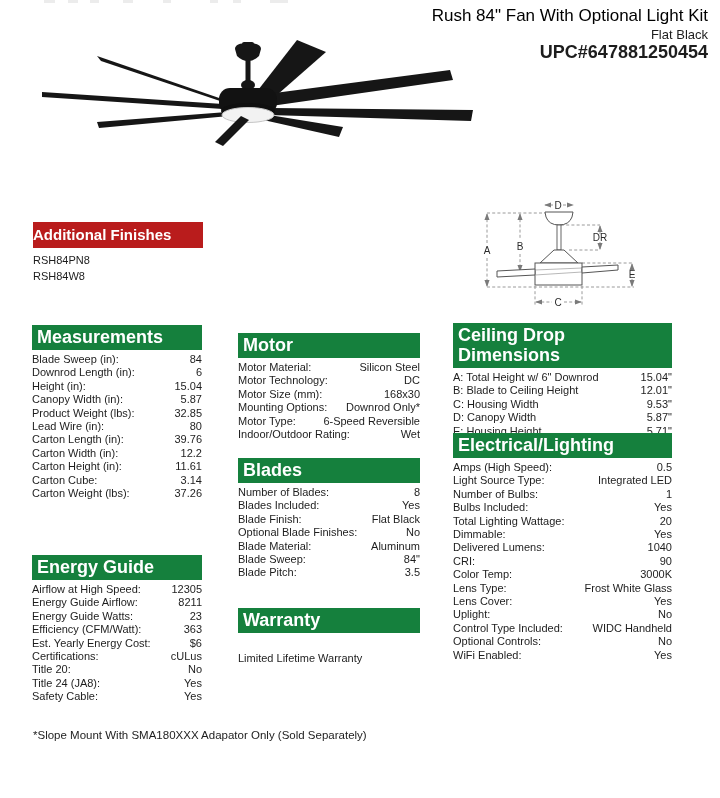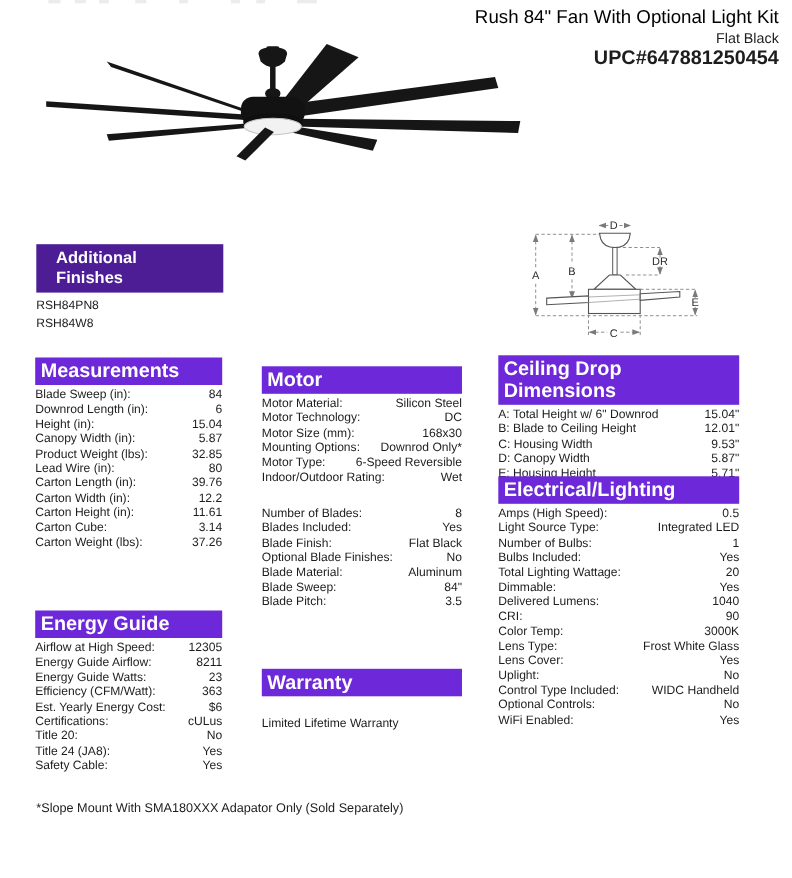--- a/index.html
+++ b/index.html
@@ -10,28 +10,28 @@
   .logo-strip i{position:absolute;top:0;height:3px;background:#ececec;display:block;}
 
   
   .title-block{position:absolute;top:5px;right:12px;text-align:right;}
   .title{font-size:17px;line-height:21px;color:#000;}
   .finish{font-size:13px;line-height:17px;}
   .upc{font-size:18px;font-weight:bold;line-height:19px;}
 
   
   .finishes{position:absolute;left:33px;top:222px;width:170px;}
-  .finishes-header{background:#4c1d95;color:#fff;font-weight:bold;font-size:15px;
-                   line-height:18px;padding:4px 18px;}
+  .finishes-header{background:#b91c1c;color:#fff;font-weight:bold;font-size:15px;
+                   line-height:18px;padding:4px 0;}
   .finishes-list{margin-top:4px;}
   .finish-item{font-size:11px;font-weight:normal;line-height:16px;}
 
   
   .spec{position:absolute;}
-  .spec-header{background:#6d28d9;color:#fff;font-weight:bold;font-size:18px;
+  .spec-header{background:#15803d;color:#fff;font-weight:bold;font-size:18px;
                line-height:20px;padding:2px 5px 3px;}
   .spec-rows{margin-top:3px;}
   .spec-row{display:flex;justify-content:space-between;font-size:11px;
             line-height:13.4px;white-space:nowrap;}
   .spec-row .val{text-align:right;}
   .warranty-text{font-size:11px;line-height:14px;margin-top:18px;}
 
   .footnote{position:absolute;left:33px;top:729px;font-size:11.5px;}
 
   .fan-image{position:absolute;left:25px;top:30px;width:470px;height:150px;}
@@ -255,20 +255,21 @@
           <span class="val">6-Speed Reversible</span>
         </div>
         <div class="spec-row">
           <span class="lbl">Indoor/Outdoor Rating:</span>
           <span class="val">Wet</span>
         </div>
       </div>
   </section>
 
   <section class="spec" style="left:238px;top:458px;width:182px;">
+    <div class="spec-header">Blades</div>
     <div class="spec-rows">
         <div class="spec-row">
           <span class="lbl">Number of Blades:</span>
           <span class="val">8</span>
         </div>
         <div class="spec-row">
           <span class="lbl">Blades Included:</span>
           <span class="val">Yes</span>
         </div>
         <div class="spec-row">

